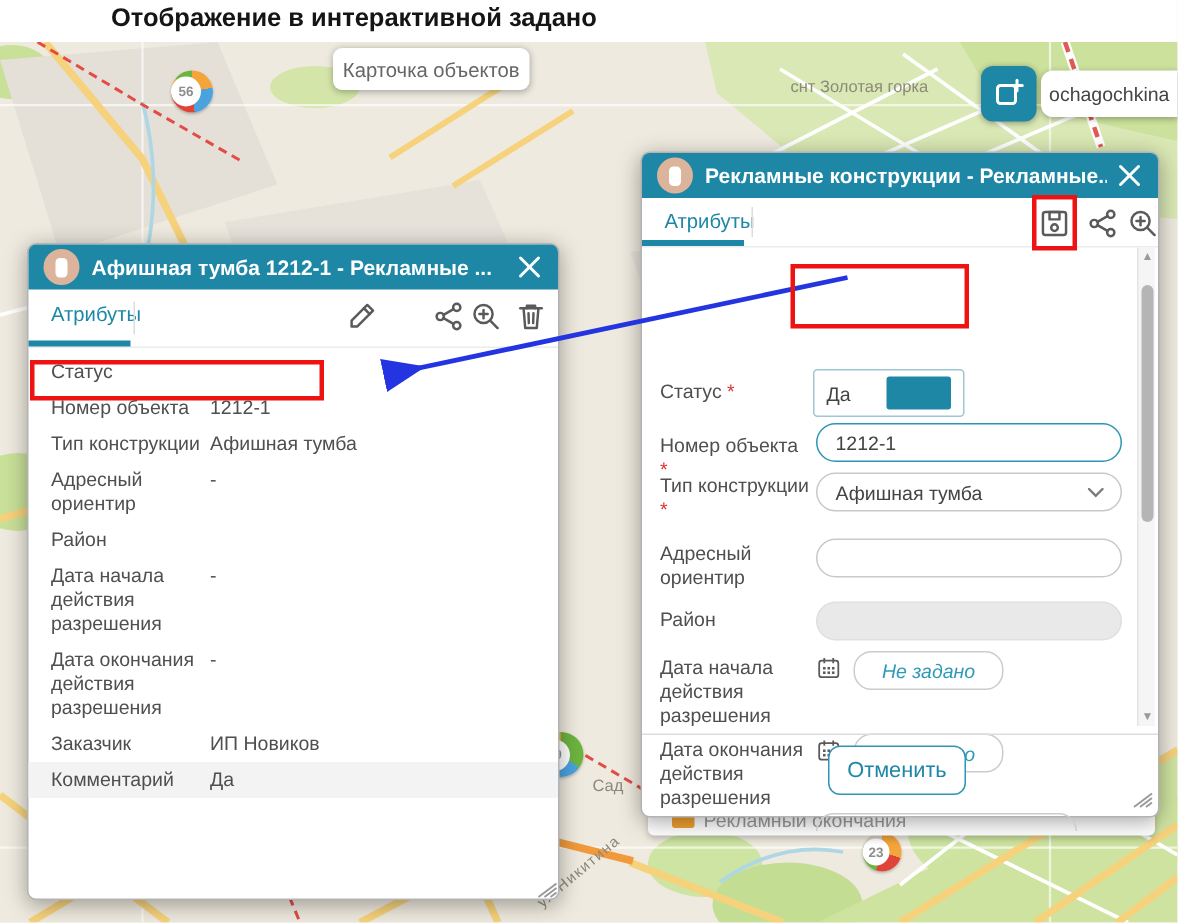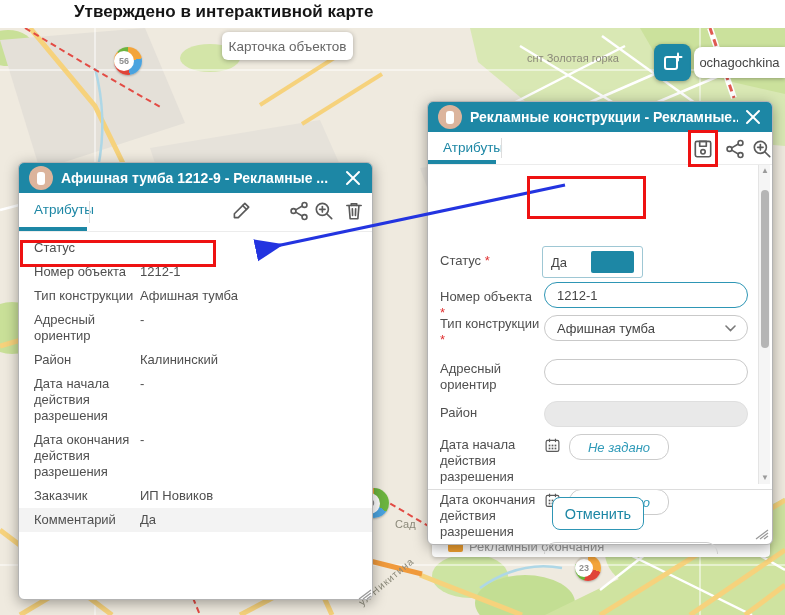--- a/index.html
+++ b/index.html
@@ -125,21 +125,21 @@
   
   .red-rect { position:absolute; border:3px solid #ee1212; z-index:21; pointer-events:none; }
   #red-rect-status { left:20px; top:240px; width:196px; height:27px; }
   #red-rect-toggle { left:527px; top:176px; width:119px; height:43px; }
   #red-rect-save { left:688px; top:130px; width:30px; height:37px; }
   #arrow-layer { position:absolute; left:0; top:0; width:785px; height:615px; z-index:20; pointer-events:none; }
 </style>
 </head>
 <body>
 
-<div class="abs" id="page-title">Утверждено в интерактивной карте</div>
+<div class="abs" id="page-title">Отображение в интерактивной задано</div>
 
 <div class="abs" id="map">
   <svg class="decor" width="785" height="587" viewBox="0 0 785 587">
 
     <polygon points="470,0 785,0 785,118 555,98 478,34" fill="#d9e8b4"></polygon>
     <polygon points="640,0 785,0 785,66 662,38" fill="#cbe19c"></polygon>
     <ellipse cx="470" cy="548" rx="38" ry="22" fill="#cde4a2"></ellipse>
     <ellipse cx="525" cy="575" rx="50" ry="28" fill="#c3de93"></ellipse>
     <ellipse cx="700" cy="525" rx="95" ry="50" fill="#cde4a2"></ellipse>
     <ellipse cx="645" cy="470" rx="62" ry="32" fill="#d7e8b0"></ellipse>
@@ -227,21 +227,21 @@
   </svg>
 </div>
 
 <div class="abs" id="account-box">ochagochkina</div>
 
 <div class="panel" id="left-panel">
   <div class="panel-header">
     <div class="panel-icon">
         <i></i>
       </div>
-    <div class="panel-title">Афишная тумба 1212-9 - Рекламные ...</div>
+    <div class="panel-title">Афишная тумба 1212-1 - Рекламные ...</div>
     <svg class="close-x" viewBox="0 0 18 18">
       <line x1="3" y1="3" x2="15" y2="15" stroke="#fff" stroke-width="2" stroke-linecap="round"></line>
       <line x1="15" y1="3" x2="3" y2="15" stroke="#fff" stroke-width="2" stroke-linecap="round"></line>
     </svg>
   </div>
   <div class="tabbar" id="lp-tabbar">
     <span class="tab-label">Атрибуты</span>
     <span class="tab-underline"></span>
     <span class="tab-divider"></span>
     <span class="icon-btn" style="left:211px; top:7px;">
@@ -288,21 +288,20 @@
     <div class="lp-row">
         <div class="k">Тип конструкции</div>
         <div class="v">Афишная тумба</div>
       </div>
     <div class="lp-row">
         <div class="k">Адресный ориентир</div>
         <div class="v">-</div>
       </div>
     <div class="lp-row">
         <div class="k">Район</div>
-        <div class="v">Калининский</div>
       </div>
     <div class="lp-row">
         <div class="k">Дата начала действия разрешения</div>
         <div class="v">-</div>
       </div>
     <div class="lp-row">
         <div class="k">Дата окончания действия разрешения</div>
         <div class="v">-</div>
       </div>
     <div class="lp-row">

